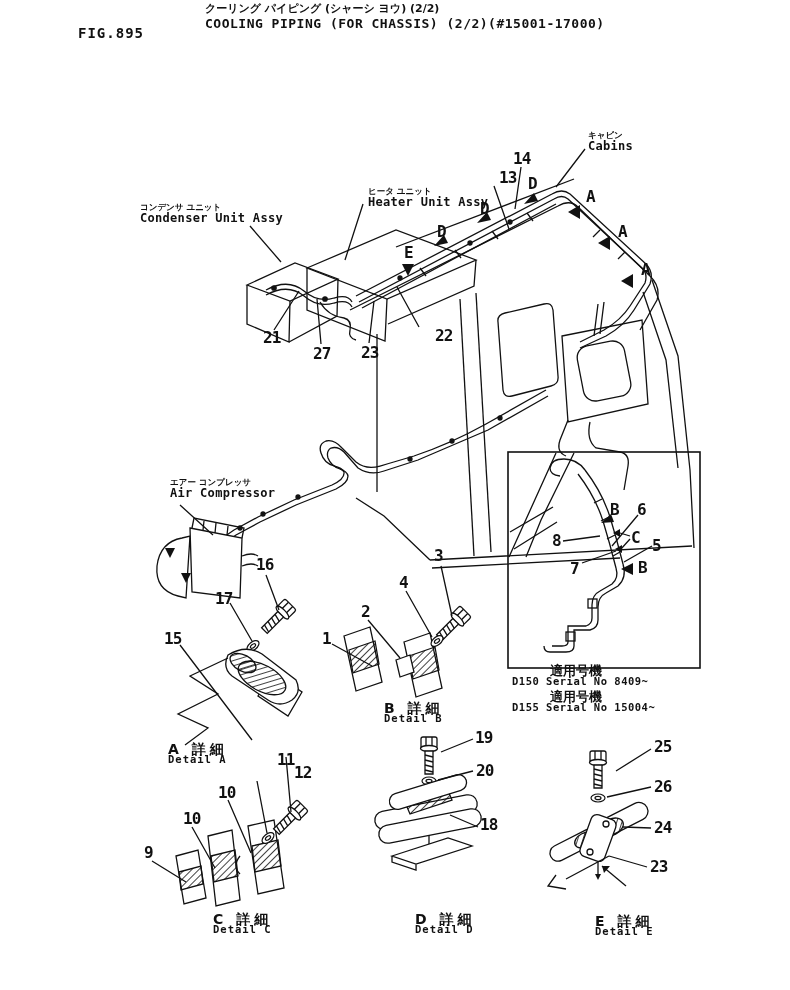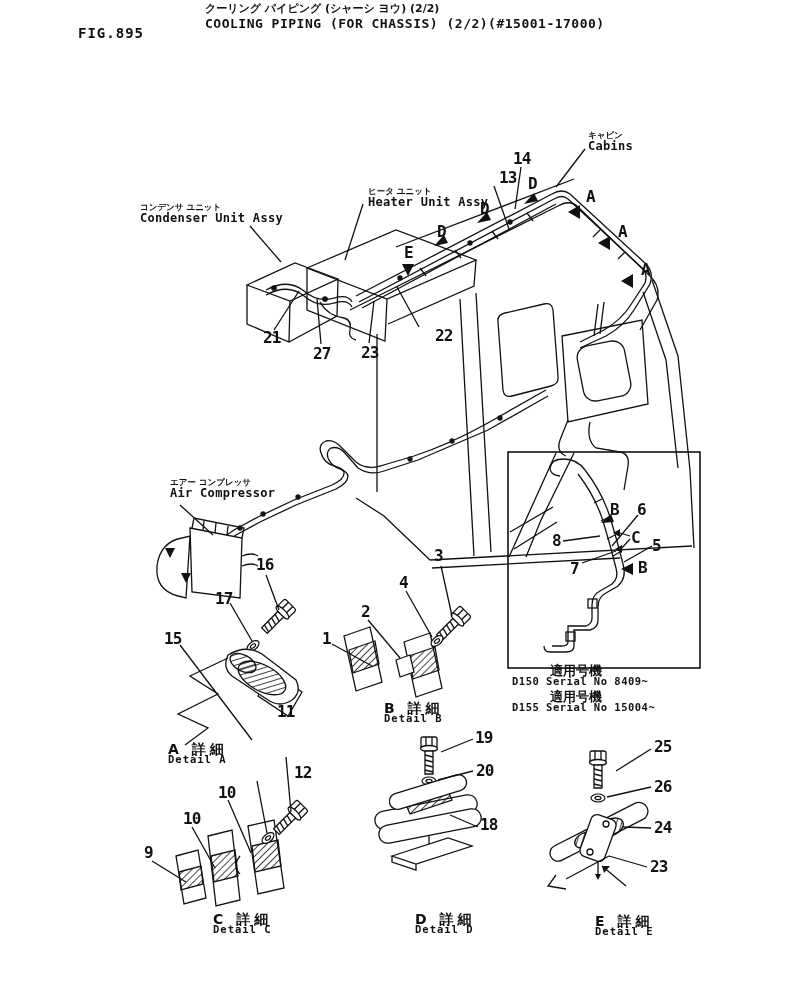--- a/index.html
+++ b/index.html
@@ -299,21 +299,21 @@
       <span class="callout" style="left: 610px; top: 502px;">B</span>
       <span class="callout" style="left: 631px; top: 530px;">C</span>
       <span class="callout" style="left: 638px; top: 560px;">B</span>
       <span class="callout" style="left: 215px; top: 591px;">17</span>
       <span class="callout" style="left: 256px; top: 557px;">16</span>
       <span class="callout" style="left: 164px; top: 631px;">15</span>
       <span class="callout" style="left: 434px; top: 548px;">3</span>
       <span class="callout" style="left: 399px; top: 575px;">4</span>
       <span class="callout" style="left: 361px; top: 604px;">2</span>
       <span class="callout" style="left: 322px; top: 631px;">1</span>
-      <span class="callout" style="left: 277px; top: 704px;">11</span>
+      <span class="callout" style="left: 277px; top: 752px;">11</span>
       <span class="callout" style="left: 250px; top: 765px; margin-left: 44px;">12</span>
       <span class="callout" style="left: 218px; top: 785px;">10</span>
       <span class="callout" style="left: 183px; top: 811px;">10</span>
       <span class="callout" style="left: 144px; top: 845px;">9</span>
       <span class="callout" style="left: 475px; top: 730px;">19</span>
       <span class="callout" style="left: 476px; top: 763px;">20</span>
       <span class="callout" style="left: 480px; top: 817px;">18</span>
       <span class="callout" style="left: 654px; top: 739px;">25</span>
       <span class="callout" style="left: 654px; top: 779px;">26</span>
       <span class="callout" style="left: 654px; top: 820px;">24</span>

